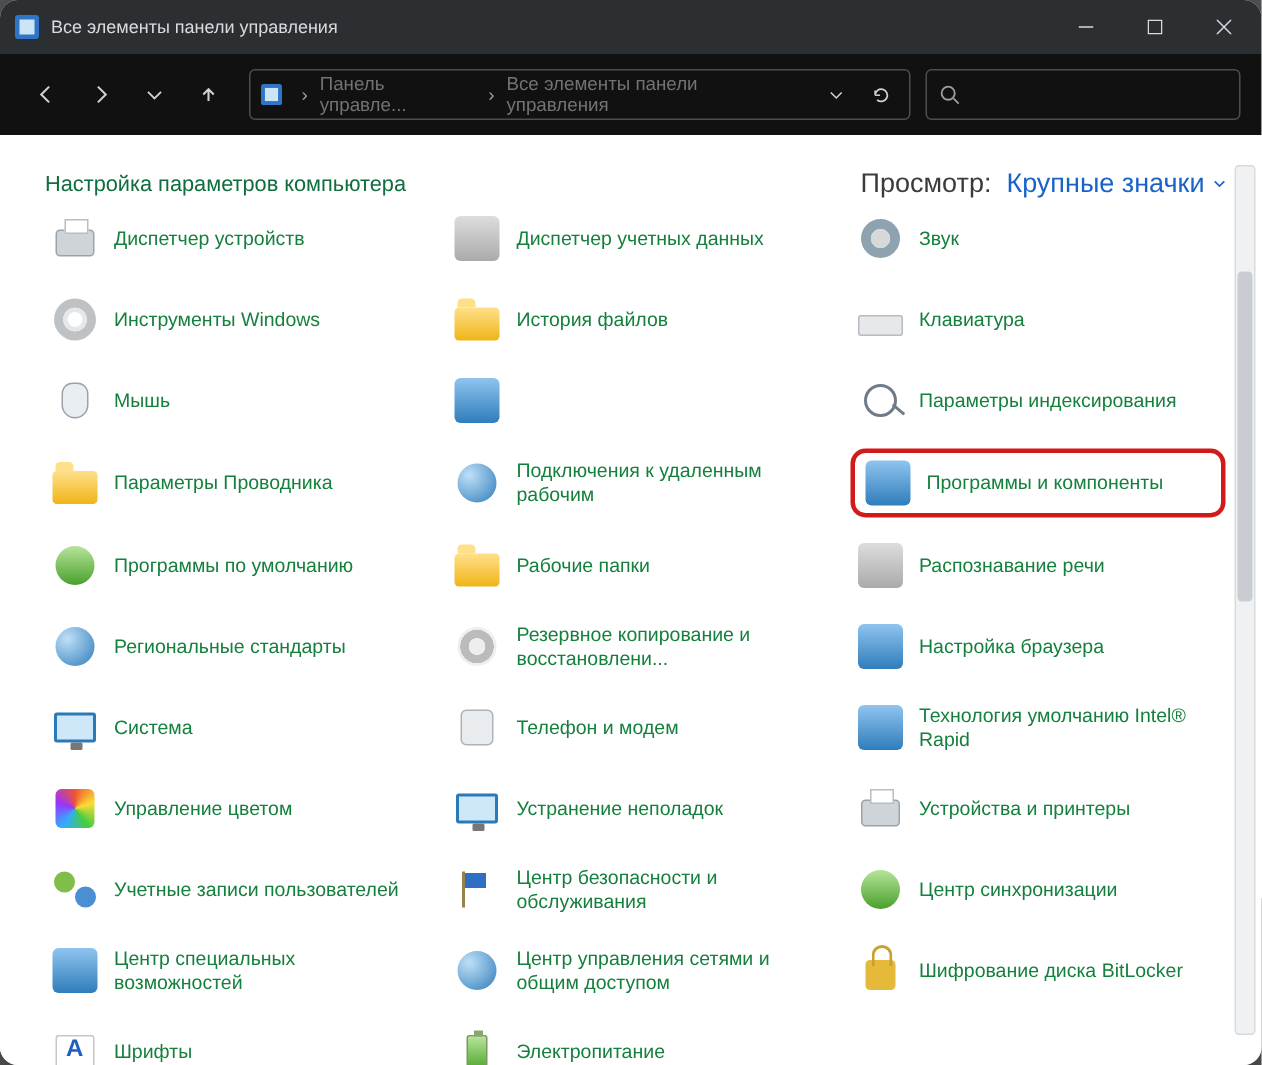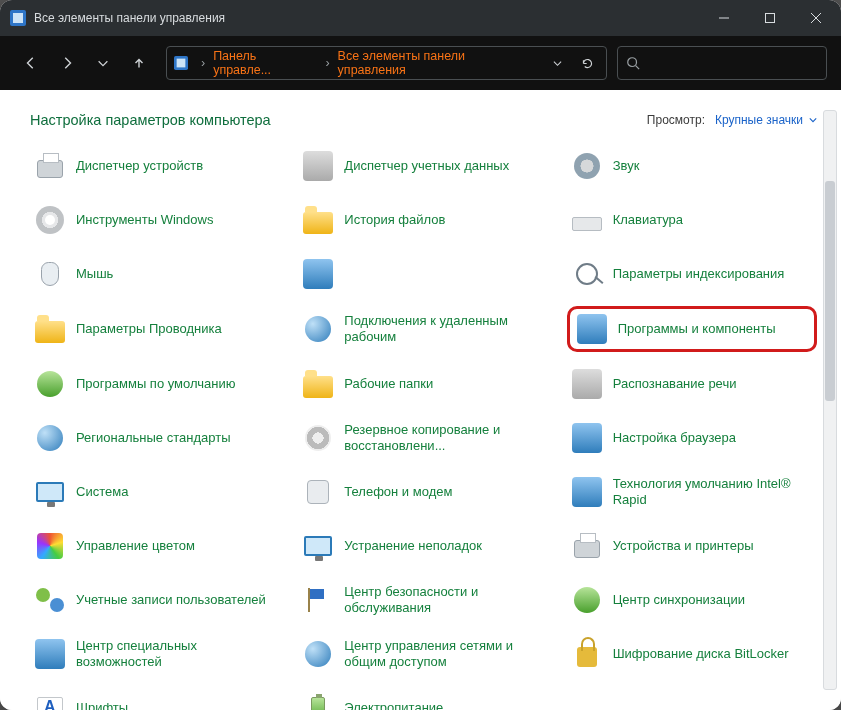--- a/index.html
+++ b/index.html
@@ -8,28 +8,28 @@
 .titlebar{height:36px;background:#2b2f32;display:flex;align-items:center;color:#d8dcdf;font-size:12px;padding:0 2px 0 10px}
 .titlebar .app-icon{width:16px;height:16px;margin-right:8px}
 .titlebar .title{flex:1}
 .winbtn{width:46px;height:36px;display:flex;align-items:center;justify-content:center;color:#d8dcdf}
 .toolbar{height:54px;background:#111;display:flex;align-items:center;padding:0 14px;gap:2px}
 .navbtn{width:34px;height:34px;display:flex;align-items:center;justify-content:center;color:#cfd3d6;border-radius:4px}
 .navbtn svg{width:14px;height:14px}
 .addrbar{flex:1;height:34px;border:1px solid #4a4f52;border-radius:4px;display:flex;align-items:center;margin:0 8px;background:#111;color:#d8dcdf;font-size:12.5px;padding:0 6px;gap:4px}
 .addrbar .seg-icon{width:16px;height:16px;display:flex;align-items:center;justify-content:center;margin-right:4px}
 .addrbar .sep{color:#9aa0a4;padding:0 4px}
-.addrbar .seg{color:#f97316}
+.addrbar .seg{color:#737373}
 .addrbar .filler{flex:1}
 .addrbar .small{width:26px;height:24px;display:flex;align-items:center;justify-content:center;color:#cfd3d6}
 .searchbar{width:210px;height:34px;border:1px solid #4a4f52;border-radius:4px;display:flex;align-items:center;padding:0 8px;background:#111}
 .content{flex:1;background:#fff;overflow:auto;padding:22px 24px 10px 30px;position:relative}
-.header{display:flex;align-items:center;justify-content:space-between;margin-bottom:16px}
+.header{display:flex;align-items:center;justify-content:space-between;margin-bottom:4px}
 .pagetitle{color:#0f6e3d;font-size:14.5px}
-.viewrow{display:flex;align-items:center;gap:10px;font-size:12px;color:#3b3b3b}
+.viewrow{display:flex;align-items:center;gap:10px;font-size:18px;color:#3b3b3b}
 .viewsel{color:#1a63c9;display:flex;gap:6px}
 .grid{display:grid;grid-template-columns:repeat(3,1fr);column-gap:18px;row-gap:10px}
 .item{display:flex;align-items:center;gap:10px;min-height:44px;padding:2px 4px;cursor:pointer}
 .item .icn{width:32px;height:32px;flex:0 0 32px;display:flex;align-items:center;justify-content:center}
 .item .lbl{color:#15803d;font-size:13px;line-height:1.25}
 .item.highlight{border:3px solid #d11b1b;border-radius:10px;padding:4px 10px 4px 6px}
 
 .ic{width:30px;height:30px;border-radius:4px;position:relative}
 .ic-blue{background:linear-gradient(#8fc4ef,#2f7dbb)}
 .ic-grey{background:linear-gradient(#ddd,#aaa)}

